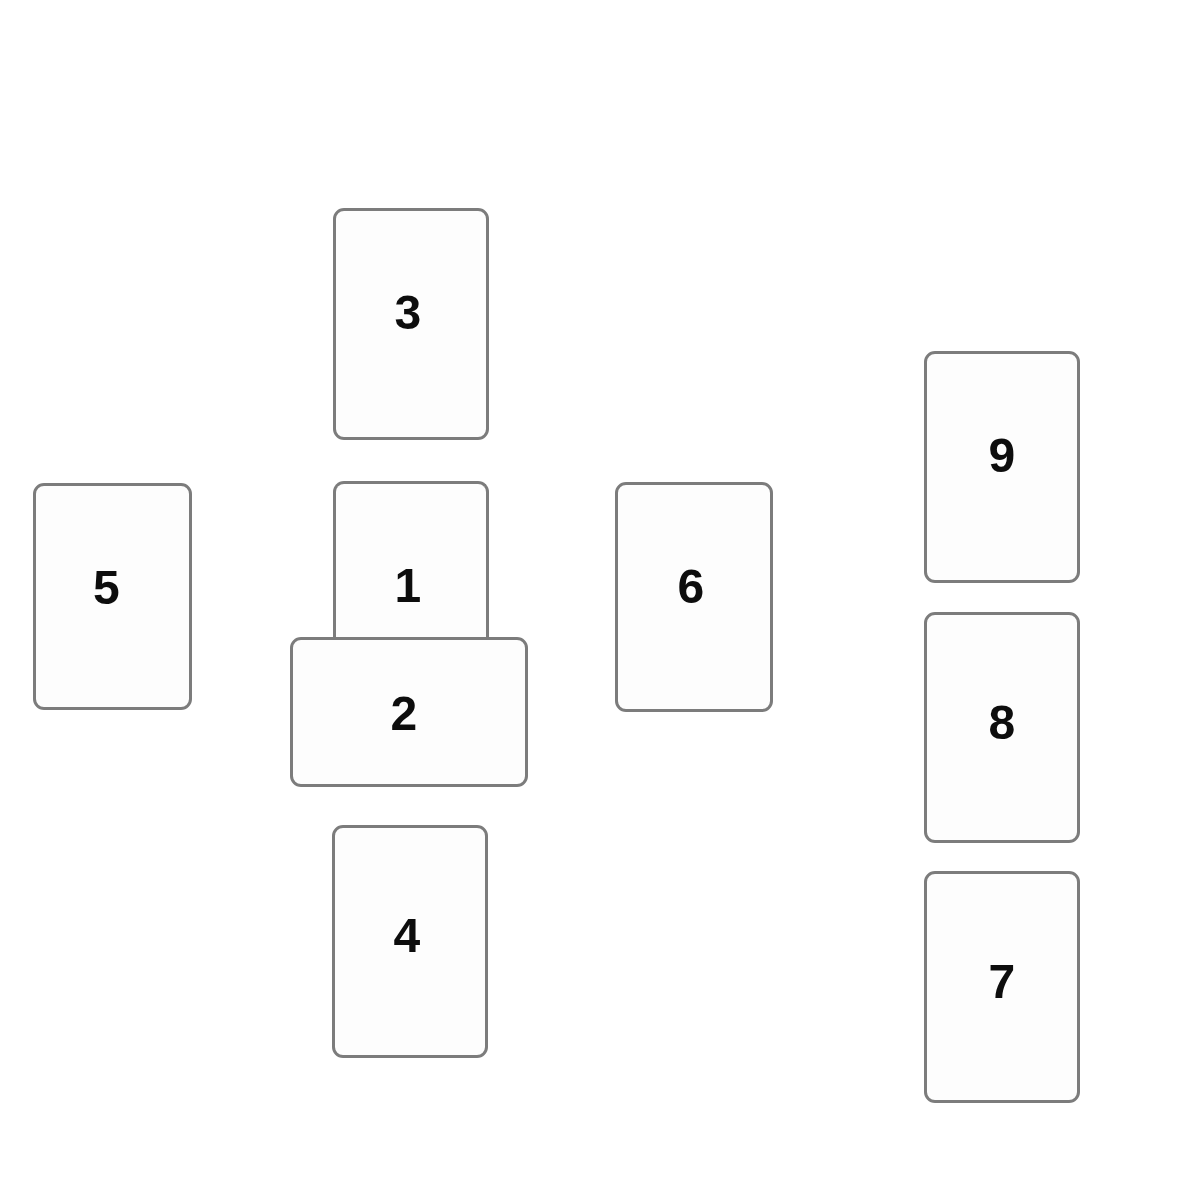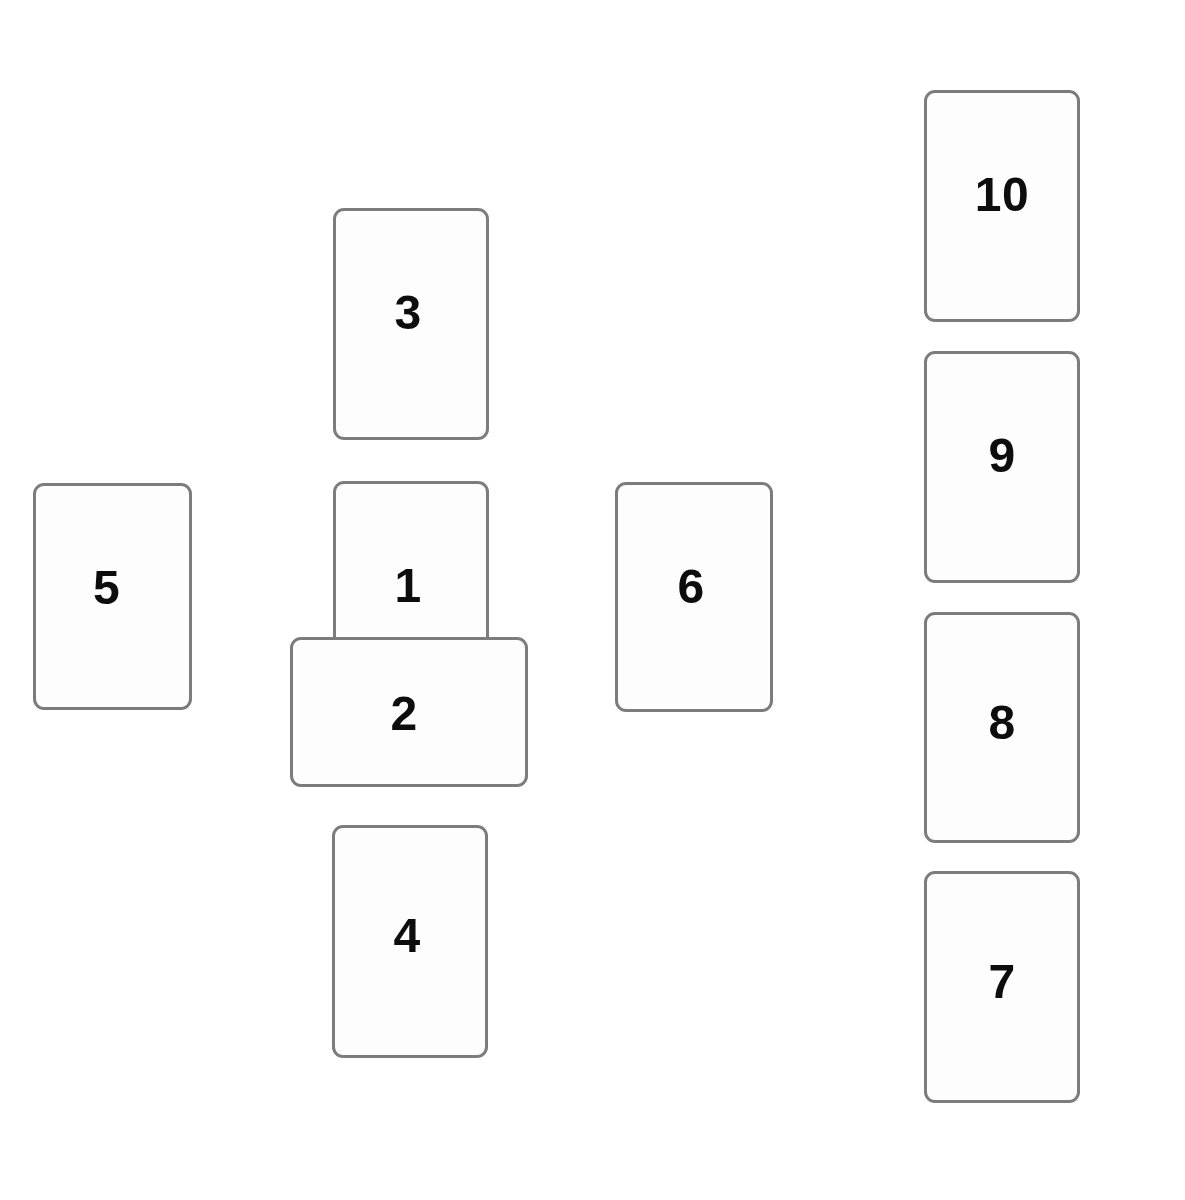--- a/index.html
+++ b/index.html
@@ -60,23 +60,20 @@
     </div>
     <div class="card" style="left: 290px; top: 637px; width: 238px; height: 150px; z-index: 2; background: rgb(253, 253, 253); border-color: rgb(124, 124, 124); border-width: 3px; border-radius: 11px;">
       <span class="card-label" style="font-size: 48px; top: 50px; color: rgb(13, 13, 13); font-weight: bold; transform: translateX(-5px);">2</span>
     </div>
     <div class="card" style="left: 332px; top: 825px; width: 156px; height: 233px; z-index: 1; background: rgb(253, 253, 253); border-color: rgb(124, 124, 124); border-width: 3px; border-radius: 11px;">
       <span class="card-label" style="font-size: 48px; top: 84px; color: rgb(13, 13, 13); font-weight: bold; transform: translateX(-3px);">4</span>
     </div>
     <div class="card" style="left: 615px; top: 482px; width: 158px; height: 230px; z-index: 1; background: rgb(253, 253, 253); border-color: rgb(124, 124, 124); border-width: 3px; border-radius: 11px;">
       <span class="card-label" style="font-size: 48px; top: 78px; color: rgb(13, 13, 13); font-weight: bold; transform: translateX(-3px);">6</span>
     </div>
-    <div class="card" style="left: 924px; top: 90px; width: 156px; height: 232px; z-index: 1; background: rgb(253, 253, 253); border-color: rgb(124, 124, 124); border-width: 3px; border-radius: 11px;">
-      <span class="card-label" style="font-size: 48px; top: 78px; color: rgb(13, 13, 13); font-weight: bold; transform: translateX(0px);">10</span>
-    </div>
     <div class="card" style="left: 924px; top: 351px; width: 156px; height: 232px; z-index: 1; background: rgb(253, 253, 253); border-color: rgb(124, 124, 124); border-width: 3px; border-radius: 11px;">
       <span class="card-label" style="font-size: 48px; top: 78px; color: rgb(13, 13, 13); font-weight: bold; transform: translateX(0px);">9</span>
     </div>
     <div class="card" style="left: 924px; top: 612px; width: 156px; height: 231px; z-index: 1; background: rgb(253, 253, 253); border-color: rgb(124, 124, 124); border-width: 3px; border-radius: 11px;">
       <span class="card-label" style="font-size: 48px; top: 84px; color: rgb(13, 13, 13); font-weight: bold; transform: translateX(0px);">8</span>
     </div>
     <div class="card" style="left: 924px; top: 871px; width: 156px; height: 232px; z-index: 1; background: rgb(253, 253, 253); border-color: rgb(124, 124, 124); border-width: 3px; border-radius: 11px;">
       <span class="card-label" style="font-size: 48px; top: 84px; color: rgb(13, 13, 13); font-weight: bold; transform: translateX(0px);">7</span>
     </div>
   </div>

